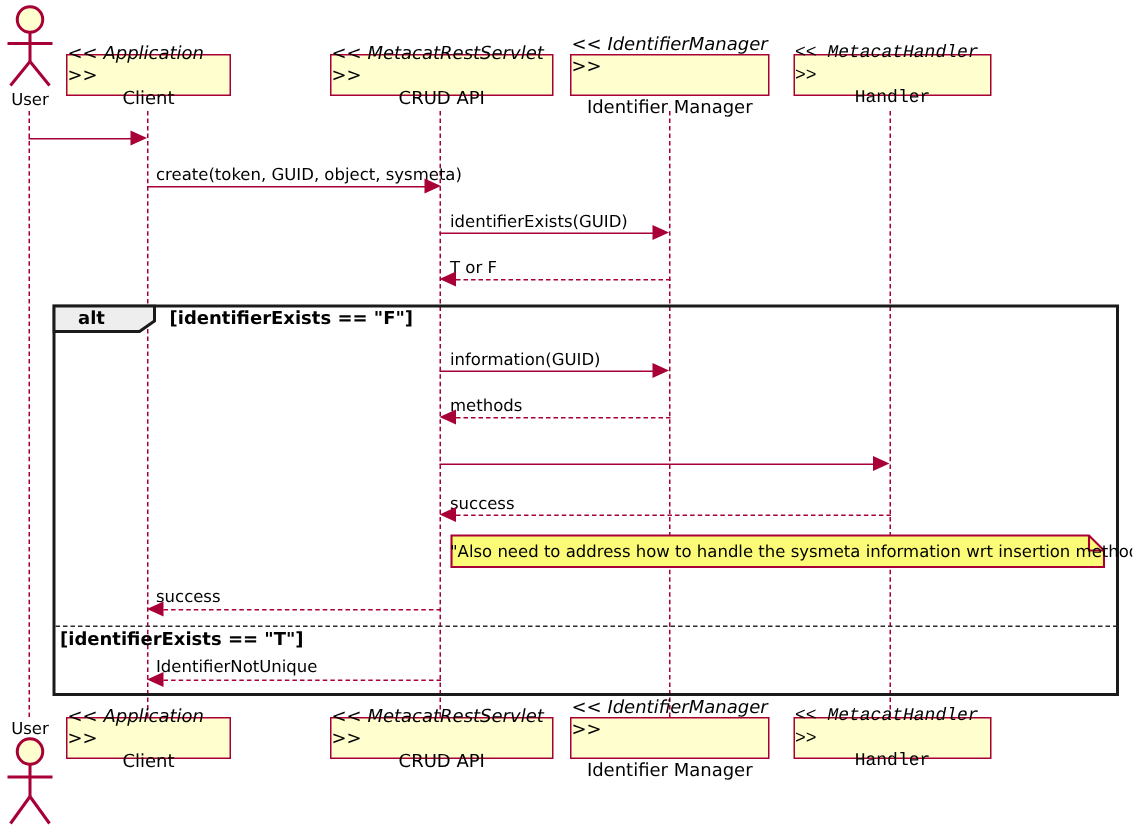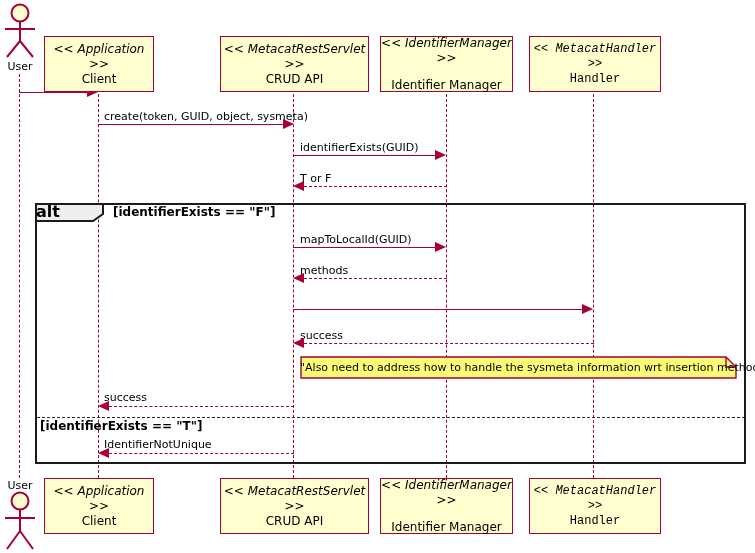--- a/index.html
+++ b/index.html
@@ -5,24 +5,24 @@
   html,body{margin:0;padding:0;background:#ffffff;}
   #canvas{
     position:relative;width:755px;height:553px;overflow:hidden;
     background:#ffffff;font-family:"DejaVu Sans",sans-serif;color:#000;
   }
   
   .lifeline{position:absolute;top:74px;height:404px;width:0;border-left:1px dashed #A80036;}
   .ll-user{left:19px;}.ll-client{left:98px;}.ll-crud{left:293px;}.ll-idm{left:446px;}.ll-handler{left:593px;}
   
   .pbox{
-    position:absolute;width:110px;height:56px;box-sizing:border-box;
+    position:absolute;width:110px;height:28px;box-sizing:border-box;
     background:#FEFECE;border:1.5px solid #A80036;
     display:flex;flex-direction:column;justify-content:center;align-items:center;
-    font-size:12px;line-height:15px;text-align:center;
+    font-size:12px;line-height:15px;
   }
   .pbox .stereo{font-style:italic;}
   .top-row{top:36px;}.bottom-row{top:478px;}
   .px-client{left:44px;width:110px;}
   .px-crud{left:220px;width:149px;}
   .px-idm{left:380px;width:133px;gap:12px;}
   .px-handler{left:529px;width:132px;font-family:Liberation Mono, monospace;}
   
   .actor-svg{position:absolute;left:1px;width:38px;}
   .actor-top-svg{top:3px;height:56px;}
@@ -43,21 +43,21 @@
   .lab-m4{left:300px;top:172px;}  .lin-m4{left:304px;top:186px;width:143px;} .hd-m4{left:293px;top:181px;}
   .lab-m5{left:300px;top:233px;}  .lin-m5{left:293px;top:247px;width:143px;} .hd-m5{left:435px;top:242px;}
   .lab-m6{left:300px;top:264px;}  .lin-m6{left:304px;top:278px;width:143px;} .hd-m6{left:293px;top:273px;}
   .lab-m7{left:300px;top:295px;}  .lin-m7{left:293px;top:309px;width:290px;} .hd-m7{left:582px;top:304px;}
   .lab-m8{left:300px;top:329px;}  .lin-m8{left:304px;top:343px;width:290px;} .hd-m8{left:293px;top:338px;}
   .lab-m9{left:104px;top:391px;}  .lin-m9{left:109px;top:406px;width:185px;} .hd-m9{left:98px;top:401px;}
   .lab-m10{left:104px;top:438px;text-align:right;} .lin-m10{left:109px;top:453px;width:185px;} .hd-m10{left:98px;top:448px;}
   
   .alt-frame{position:absolute;left:35px;top:203px;width:711px;height:261px;box-sizing:border-box;border:2px solid #1b1b1b;background:transparent;}
   .alt-tab-svg{position:absolute;left:35px;top:203px;}
-  .alt-op{position:absolute;left:18px;top:204px;width:60px;text-align:center;font-weight:bold;font-size:16px;line-height:16px;}
+  .alt-op{position:absolute;left:52px;top:204px;width:60px;text-align:left;font-weight:bold;font-size:12px;line-height:16px;}
   .alt-cond{position:absolute;font-weight:bold;font-size:12px;line-height:15px;white-space:nowrap;}
   .cond-f{left:113px;top:205px;}
   .cond-t{left:40px;top:419px;}
   .alt-sep{position:absolute;left:37px;top:417px;width:708px;height:0;border-top:1px dashed #2b2b2b;}
   
   .note-svg{position:absolute;left:300px;top:356px;}
   .note-text{position:absolute;left:300px;top:356px;width:437px;height:23px;line-height:23px;text-align:center;font-size:11px;white-space:nowrap;}
 </style>
 </head>
 <body>
@@ -87,21 +87,21 @@
   <div class="head right hd-m2"></div>
 
   <div class="msg-label lab-m3">identifierExists(GUID)</div>
   <div class="msg-line lin-m3"></div>
   <div class="head right hd-m3"></div>
 
   <div class="msg-label lab-m4">T or F</div>
   <div class="msg-line dashed lin-m4"></div>
   <div class="head left hd-m4"></div>
 
-  <div class="msg-label lab-m5">mapToLocalId(GUID)</div>
+  <div class="msg-label lab-m5">information(GUID)</div>
   <div class="msg-line lin-m5"></div>
   <div class="head right hd-m5"></div>
 
   <div class="msg-label lab-m6">methods</div>
   <div class="msg-line dashed lin-m6"></div>
   <div class="head left hd-m6"></div>
 
   <div class="msg-line lin-m7"></div>
   <div class="head right hd-m7"></div>
 

